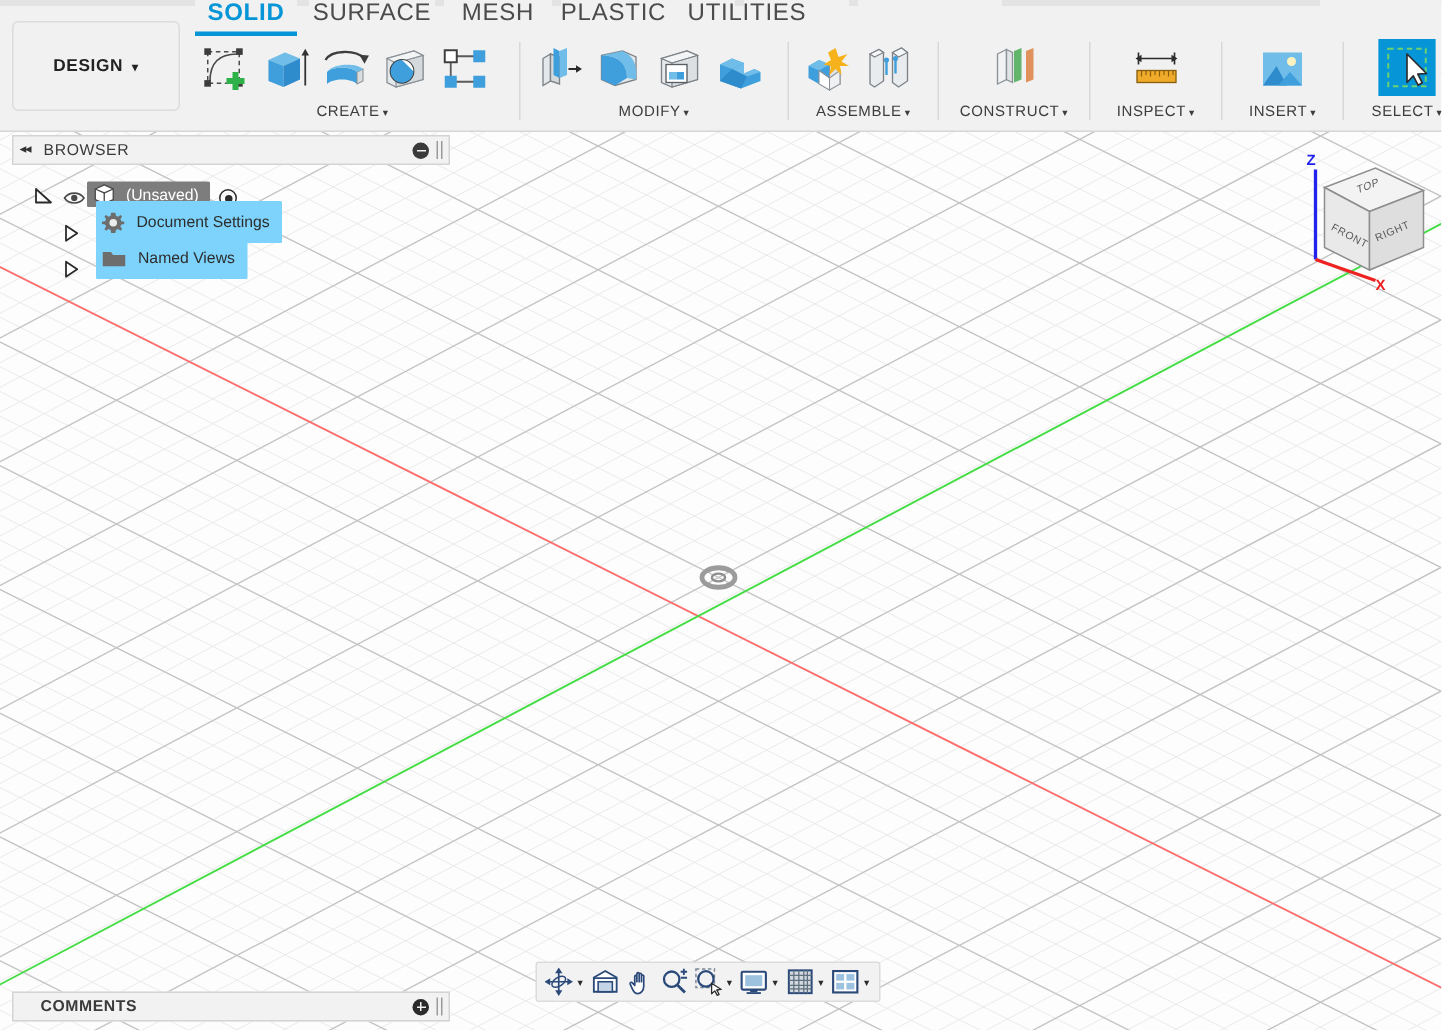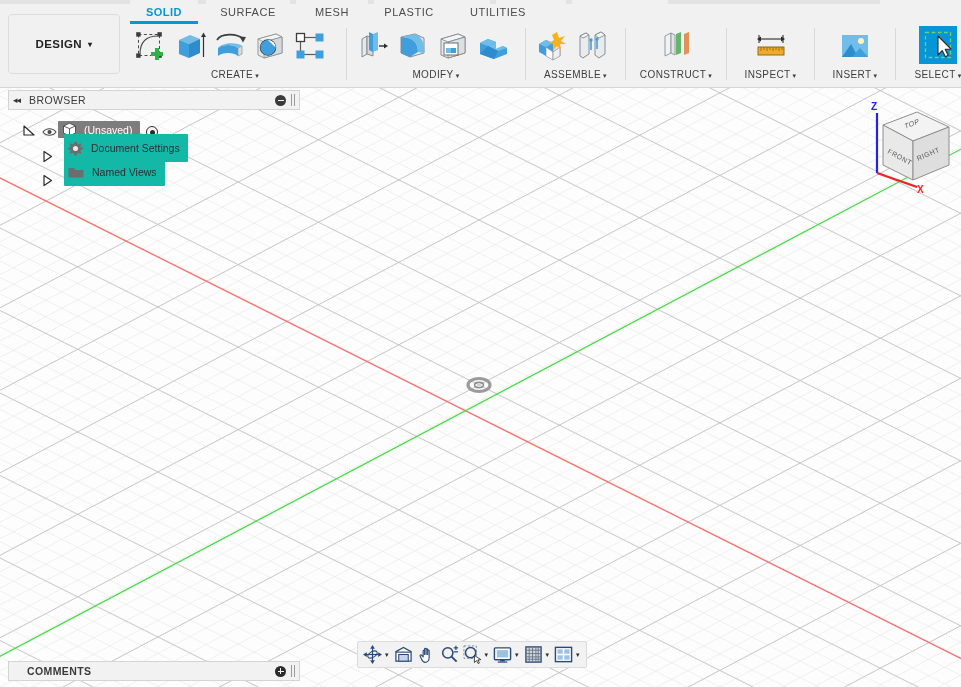--- a/index.html
+++ b/index.html
@@ -41,22 +41,22 @@
     cursor: default;
   }
   #design-btn .caret { margin-left: 6px; font-size: 8px; }
 
   
   #tabs {
     position: absolute; left: 130px; top: 0; height: 24px;
     display: flex; align-items: center;
   }
   .tab {
-    height: 24px; display: flex; align-items: center; justify-content: center;
-    font-size: 11px; color: #4b4b4b; letter-spacing: 0.5px;
+    height: 24px; display: flex; justify-content: center;
+    font-size: 16px; color: #4b4b4b; letter-spacing: 0.5px;
     position: relative; cursor: default; white-space: nowrap;
   }
   .tab.active { color: #0696d7; font-weight: bold; }
   .tab.active::after {
     content: ""; position: absolute; left: 0; right: 0; bottom: 0;
     height: 3px; background: #0696d7;
   }
 
   
   #ribbon {
@@ -123,21 +123,21 @@
     width: 13px; height: 13px; margin-left: 33px; position: relative;
   }
   .eye { width: 18px; margin-left: 4px; display: flex; justify-content: center; }
   .node-chip {
     display: inline-flex; align-items: center; height: 17px;
     background: #7d7d7d; border-radius: 1px; padding-right: 8px;
   }
   .node-chip .lbl { color: #ffffff; font-size: 10.5px; margin-left: 7px; }
   .lbl-chip {
     display: inline-flex; align-items: center; height: 28px;
-    background: #14b8a6; border-radius: 1px; padding: 0 8px 0 2px;
+    background: #7dd3fc; border-radius: 1px; padding: 0 8px 0 2px;
   }
   .lbl-chip .lbl { color: #2d2d2d; font-size: 10.5px; margin-left: 8px; }
   .radio-dot {
     width: 12px; height: 12px; border-radius: 50%; border: 1.6px solid #2b2b2b;
     margin-left: 6px; display: flex; align-items: center; justify-content: center;
   }
   .radio-dot i { width: 5px; height: 5px; border-radius: 50%; background: #2b2b2b; display: block; }
 
   
   #comments {

